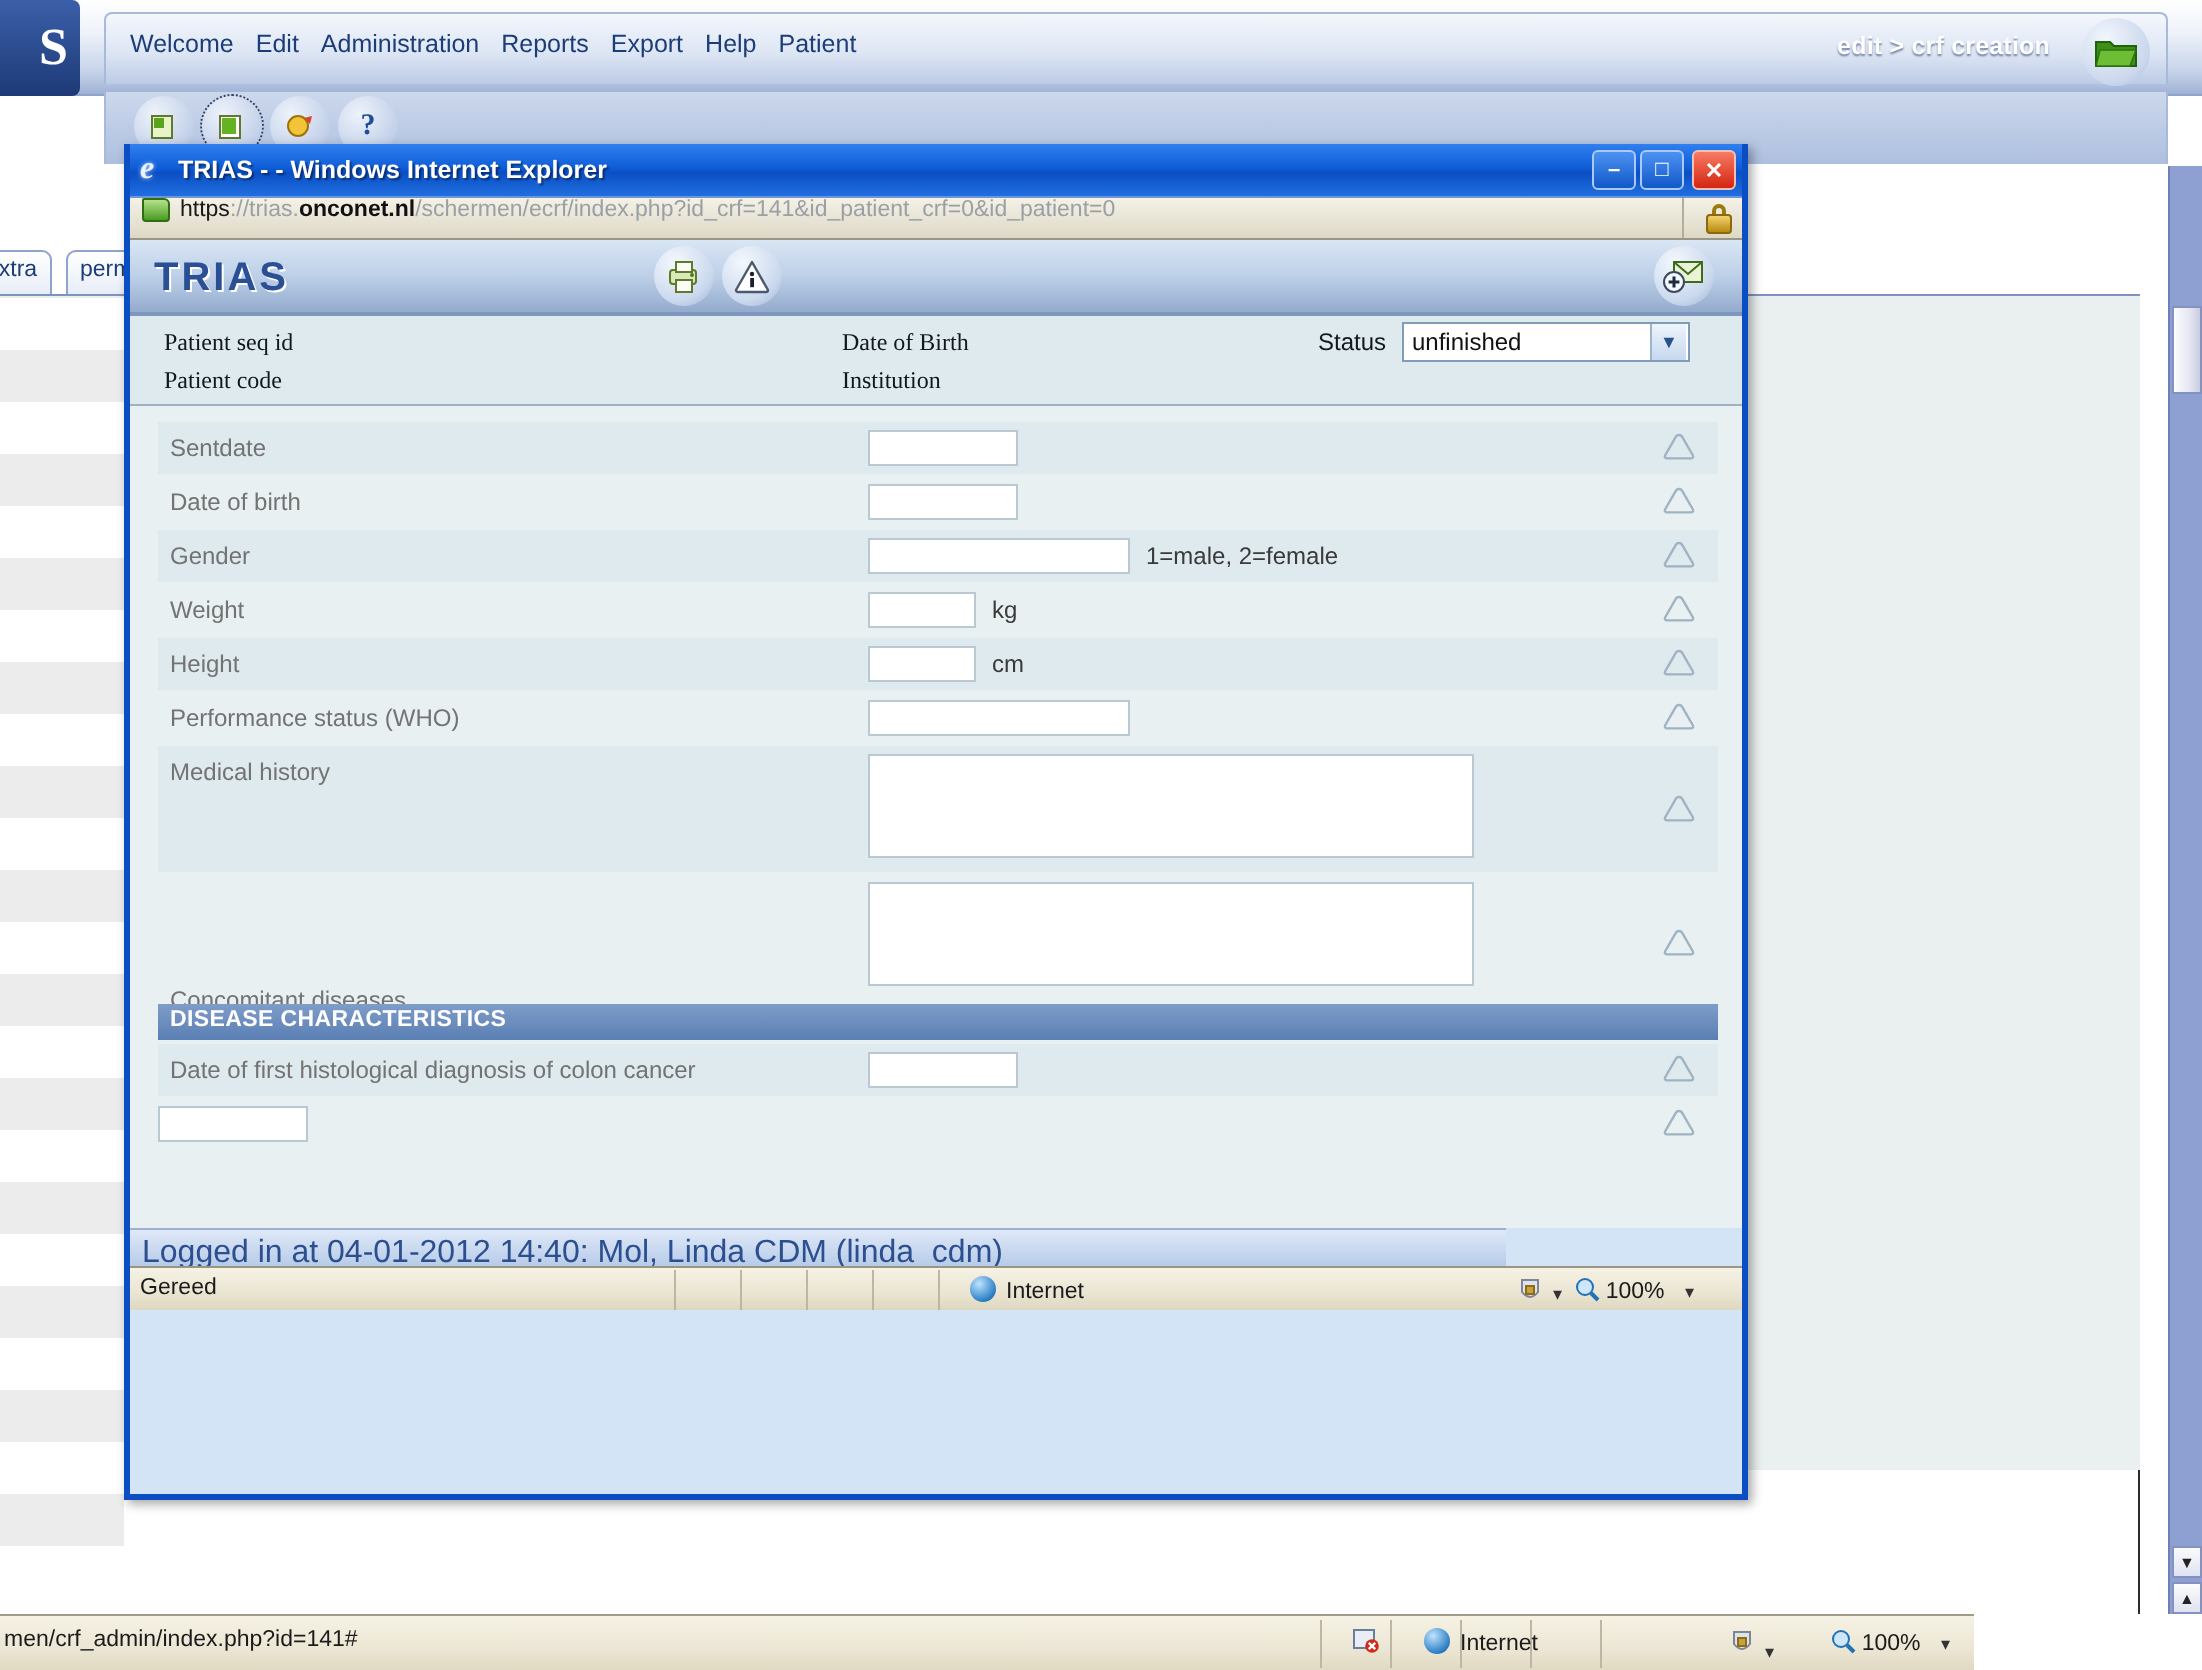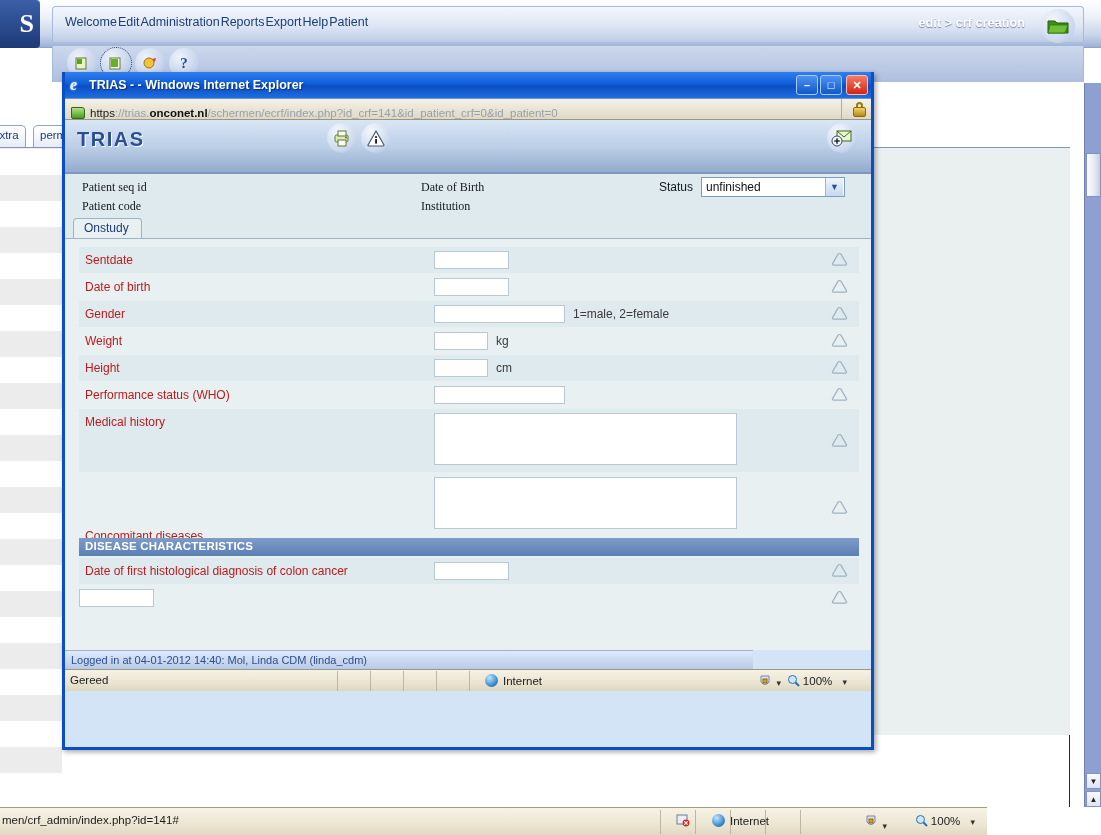--- a/index.html
+++ b/index.html
@@ -33,21 +33,21 @@
     font-family: "Liberation Serif", serif;
   }
   .menu-strip {
     position: absolute; left: 52px; top: 6px; width: 1032px; height: 36px;
     background: linear-gradient(to bottom, #f4f7fc 0%, #dde6f4 55%, #bccbe6 100%);
     border: 1px solid #a8bada; border-bottom: none;
     border-radius: 4px 4px 0 0;
   }
   .menu-items {
     position: absolute; left: 12px; top: 8px;
-    display: flex; gap: 1px;
+    display: flex; gap: 11px;
   }
   .menu-items a {
     color: #1c3d78; text-decoration: none; font-size: 12.5px;
     font-family: "Liberation Sans", sans-serif;
     cursor: pointer; white-space: nowrap;
   }
   .breadcrumb-right {
     position: absolute; right: 58px; top: 9px;
     color: #ffffff; font-weight: bold; font-size: 12.5px;
     text-shadow: 0 1px 1px rgba(40,60,110,0.6);
@@ -173,21 +173,21 @@
   }
   .wbtn-min { right: 53px; background: linear-gradient(to bottom,#4d92f2,#1158c9); }
   .wbtn-max { right: 29px; background: linear-gradient(to bottom,#4d92f2,#1158c9); }
   .wbtn-close { right: 3px; background: linear-gradient(to bottom,#f87b63,#d32511); border-color:#f3c0b5; }
 
   .cw-addressbar {
     height: 22px; width: 806px;
     background: linear-gradient(to bottom, #f4f1e6, #ded8c6);
     border-top: 1px solid #6f95d6;
     border-bottom: 1px solid #9b9583;
-    display: flex; align-items: flex-end; position: relative;
+    display: flex; align-items: flex-start; position: relative;
   }
   .addr-folder {
     width: 14px; height: 12px; margin: 0 5px 0 6px;
     background: linear-gradient(to bottom, #b6e08a, #4a9c22);
     border: 1px solid #2f6d12; border-radius: 1px 3px 2px 2px;
   }
   .addr-url { font-size: 11.5px; color: #9aa0a6; white-space: nowrap; }
   .addr-url b { color: #111; font-weight: bold; }
   .addr-url .u-https { color: #1a1a1a; }
   .addr-lock {
@@ -203,21 +203,21 @@
   }
   .addr-lock-cell {
     position: absolute; right: 0; top: 0; width: 30px; height: 20px;
     border-left: 1px solid #b3ad9b;
     display:flex; align-items:center; justify-content:center;
   }
 
   
   .trias-header {
     position: relative;
-    height: 54px; width: 806px;
+    height: 38px; width: 806px;
     background: linear-gradient(to bottom, #d9e6f4 0%, #bdd0e8 50%, #93abcd 100%);
     border-bottom: 2px solid #7e97bd;
   }
   .trias-logo {
     position: absolute; left: 12px; top: 8px;
     font-family: "Liberation Sans", sans-serif;
     font-size: 20px; font-weight: bold; letter-spacing: 1.5px;
     color: #2a4f94; text-shadow: 1px 1px 0 #ffffff;
     font-style: normal;
   }
@@ -280,21 +280,21 @@
   .form-rows { position: absolute; left: 14px; top: 8px; width: 780px; }
   .frow {
     position: relative;
     display: flex; align-items: flex-start;
     background: #dfeaee;
     margin-bottom: 1px;
   }
   .frow.alt { background: #e8f0f2; }
   .frow-label {
     width: 355px; padding: 6px 0 0 6px;
-    font-size: 12px; color: #b91c1c;
+    font-size: 12px; color: #737373;
   }
   .frow-field { flex: 0 0 auto; padding: 4px 0 4px 0; }
   .frow-unit { padding: 6px 0 0 8px; font-size: 12px; color: #3a3a3a; }
   .frow-query {
     position: absolute; right: 10px; top: 50%; transform: translateY(-50%);
     width: 18px; height: 16px;
   }
   .txt {
     height: 18px; border: 1px solid #b9c9d4; background: #ffffff;
     font-family: "Liberation Sans", sans-serif; font-size: 12px; padding: 0 3px;
@@ -331,21 +331,21 @@
     position: absolute; right: 12px; top: 12px; width: 58px; height: 19px;
     background: linear-gradient(to bottom, #fbfcfe 0%, #e6ebf2 55%, #ccd6e4 100%);
     border: 1px solid #5f6f86;
     font-size: 11.5px; color: #101828; cursor: pointer;
     font-family: "Liberation Sans", sans-serif;
   }
   .cw-loginbar {
     position: relative; width: 688px; height: 19px;
     background: linear-gradient(to bottom, #dfe9f8, #b7cbe8);
     border-top: 1px solid #9db0d2;
-    color: #2c4f8f; font-size: 11px; padding: 3px 12px 0 6px;
+    color: #2c4f8f; font-size: 16px; padding: 3px 12px 0 6px;
   }
   .cw-statusbar {
     position: relative; width: 806px; height: 22px;
     background: linear-gradient(to bottom, #f6f2e4 0%, #eae4d2 60%, #ded7c0 100%);
     border-top: 1px solid #9b9583;
     font-size: 11.5px; color: #1b1b1b;
   }
   .cw-sb-text { position: absolute; left: 5px; top: 4px; }
   .cw-sb-internet { position: absolute; left: 420px; top: 4px; }
   .cw-sb-zoom { position: absolute; right: 24px; top: 4px; }
@@ -537,23 +537,20 @@
     <span class="pb-label pb-l2">Patient code</span>
     <span class="pb-label pb-l3">Date of Birth</span>
     <span class="pb-label pb-l4">Institution</span>
     <span class="pb-status-label">Status</span>
     <select class="pb-select">
       <option>unfinished</option>
     </select>
     <span class="pb-select-arrow">▼</span>
   </div>
 
-  <div class="tabstrip">
-    <div class="tab-active">Onstudy</div>
-  </div>
 
   <div class="form-panel">
     <div class="form-rows">
 
       <div class="frow">
         <div class="frow-label">Sentdate</div>
         <div class="frow-field">
           <input class="txt txt-w75" value="" style="">
         </div>
         <span class="frow-query">

